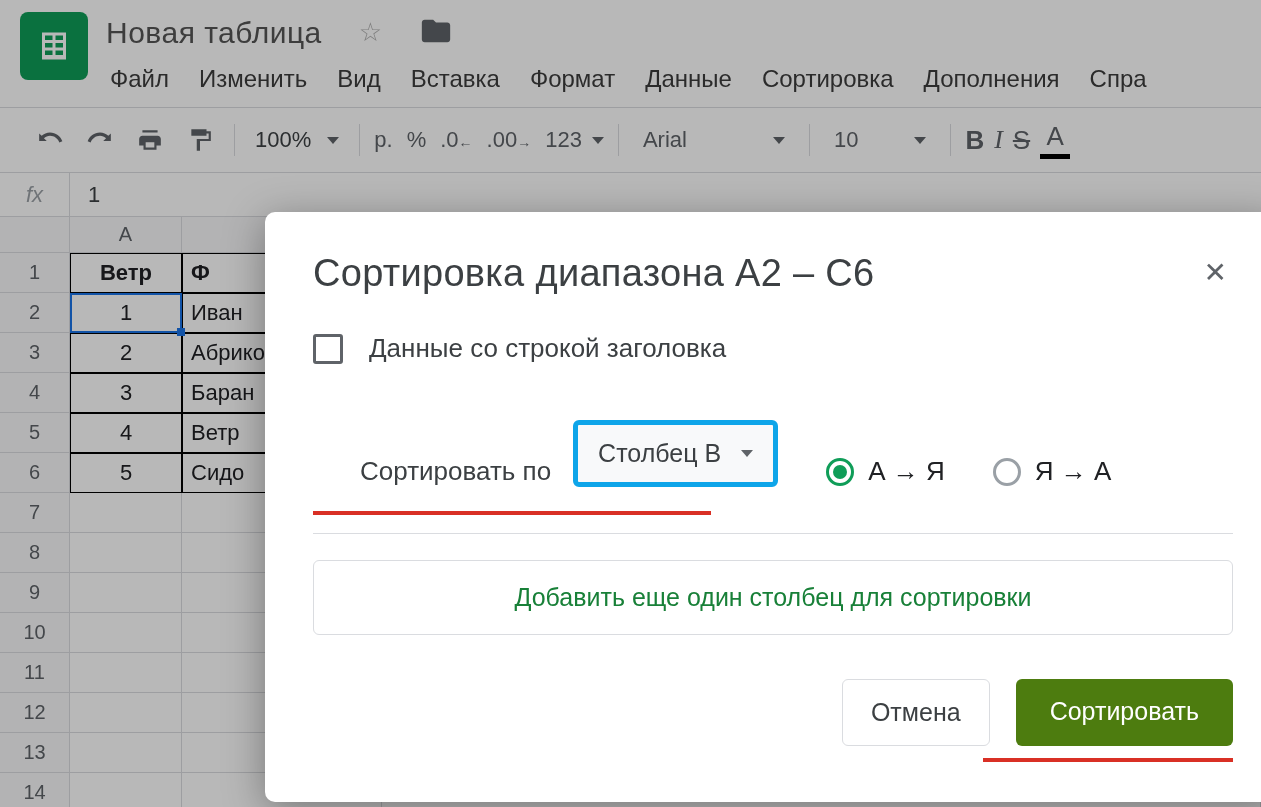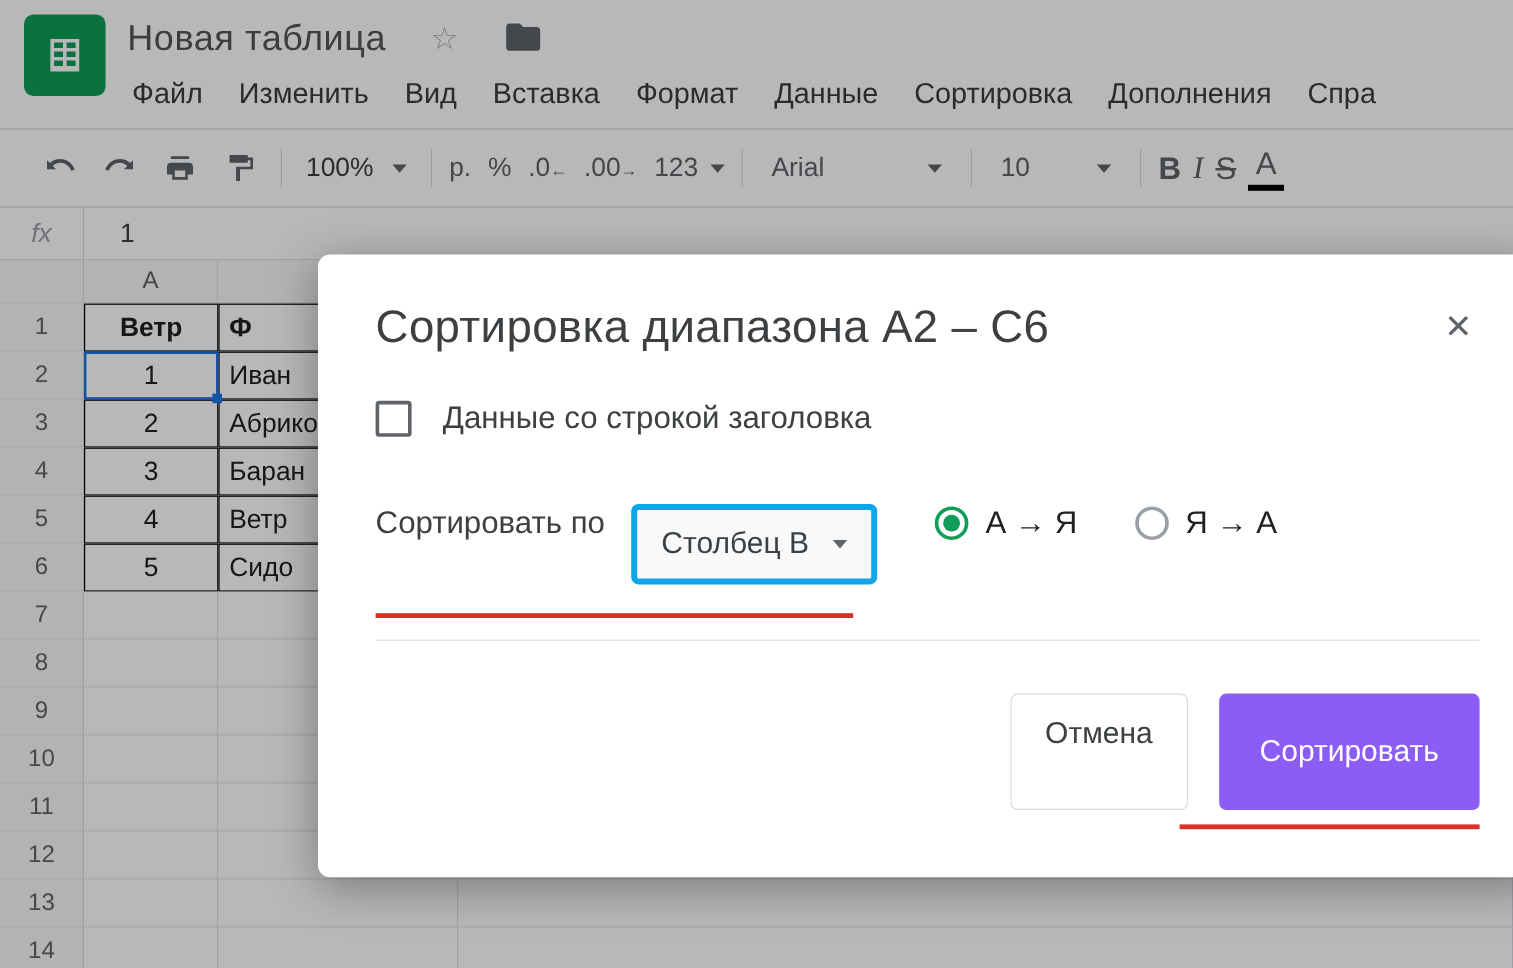--- a/index.html
+++ b/index.html
@@ -28,21 +28,21 @@
   .fmt123 { display:flex; align-items:center; gap:4px; }
   .font-sel { display:flex; align-items:center; gap:80px; padding:0 10px; }
   .size-sel { display:flex; align-items:center; gap:50px; padding:0 10px; }
   .bold { font-weight:700; font-size:26px; }
   .ital { font-style:italic; font-family: 'Georgia', serif; font-size:26px; }
   .strike { text-decoration: line-through; font-size:26px; }
   .text-color { display:flex; flex-direction:column; align-items:center; gap:2px; }
   .text-color .underline-bar { width:30px; height:5px; background:#000; }
 
   
-  .fxbar { display:flex; align-items:center; border-bottom:1px solid #dadce0; height:44px;gap:12px; }
+  .fxbar { display:flex; align-items:center; border-bottom:1px solid #dadce0; height:44px; }
   .fx-label { width:70px; text-align:center; color:#9aa0a6; font-style:italic; font-size:22px; border-right:1px solid #dadce0; line-height:44px; }
   .fx-value { padding-left: 18px; font-size:22px; color:#3c4043; }
 
   
   .sheet { display:flex; }
   .rowhdrs { display:flex; flex-direction:column; }
   .corner { width:70px; height:36px; border-right:1px solid #dadce0; border-bottom:1px solid #dadce0; background:#f8f9fa; }
   .rowhdr { width:70px; height:40px; border-right:1px solid #dadce0; border-bottom:1px solid #dadce0; background:#f8f9fa; display:flex; align-items:center; justify-content:center; font-size:20px; color:#5f6368; }
   .cols { flex:1; }
   .colhdrs { display:flex; }
@@ -61,34 +61,34 @@
   .scrim { position:absolute; inset:0; background:rgba(0,0,0,.28); }
 
   
   .dialog { position:absolute; left:265px; top:212px; width:1016px; background:#fff; border-radius:10px; box-shadow:0 8px 40px rgba(0,0,0,.35); padding: 40px 48px 40px 48px; }
   .dlg-head { display:flex; align-items:flex-start; justify-content:space-between; }
   .dlg-title { font-size:38px; color:#3c4043; letter-spacing:.3px; }
   .dlg-close { font-size:28px; color:#5f6368; cursor:pointer; padding:4px 6px; }
   .dlg-row { margin-top: 38px; display:flex; align-items:center; }
   .chk { width:30px; height:30px; border:3px solid #5f6368; border-radius:3px; margin-right: 26px; cursor:pointer; }
   .chk-label { font-size:26px; color:#3c4043; }
-  .sort-row { margin-top: 56px; display:flex; align-items:flex-start; gap: 18px; }
+  .sort-row { margin-top: 56px; display:flex; align-items:flex-end; gap: 18px; margin-left: 47px; }
   .sort-label { font-size:26px; color:#3c4043; margin-right: 4px; }
   .dropdown { border:5px solid #0ea5e9; border-radius:6px; padding: 14px 20px; display:flex; align-items:center; gap:14px; font-size:25px; color:#3c4043; background:#f8f9fa; cursor:pointer; }
   .radio { display:flex; align-items:center; gap:14px; font-size:26px; cursor:pointer; margin-left: 30px; }
   .rdot { width:28px; height:28px; border:3px solid #9aa0a6; border-radius:50%; display:inline-flex; align-items:center; justify-content:center; }
   .rdot.sel { border-color:#0f9d58; }
   .rdot.sel::after { content:''; width:14px; height:14px; background:#0f9d58; border-radius:50%; }
   .redline { height:4px; background:#d93025; margin-top: 24px; width: 398px; }
   .divider { height:1px; background:#dadce0; margin-top: 18px; }
   .addcol-btn { margin-top: 26px; border:1px solid #dadce0; border-radius:6px; width:100%; padding:22px 10px; text-align:center; font-size:25px; color:#188038; cursor:pointer; }
   .dlg-actions { margin-top: 44px; display:flex; justify-content:flex-end; gap: 26px; }
   .btn { border-radius:6px; padding:18px 28px; font-size:25px; cursor:pointer; }
   .btn-cancel { border:1px solid #dadce0; background:#fff; color:#3c4043; }
-  .btn-primary { border:none; background:#8b5cf6; color:#fff; padding:34px 34px; }
+  .btn-primary { border:none; background:#4d7c0f; color:#fff; padding:18px 34px; }
   .redline2 { height:4px; background:#d93025; width:250px; margin-left:auto; margin-top:12px; }
 </style>
 </head>
 <body>
 
 <div class="header">
   <div class="logo">
     <svg viewBox="0 0 24 24">
         <rect x="3" y="3" width="18" height="18" rx="1" fill="#fff" opacity="0"></rect>
         <path fill="#fff" d="M4 3h16v18H4zM6 5v3h5V5zm7 0v3h5V5zM6 10v3h5v-3zm7 0v3h5v-3zM6 15v3h5v-3zm7 0v3h5v-3z"></path>
@@ -302,19 +302,20 @@
     </div>
     <div class="radio">
       <span class="rdot"></span>
       <span>Я → А</span>
     </div>
   </div>
 
   <div class="redline"></div>
   <div class="divider"></div>
 
+  <div class="addcol-btn">Добавить еще один столбец для сортировки</div>
 
   <div class="dlg-actions">
     <div class="btn btn-cancel">Отмена</div>
     <div class="btn btn-primary">Сортировать</div>
   </div>
   <div class="redline2"></div>
 </div>
 
 </body></html>

